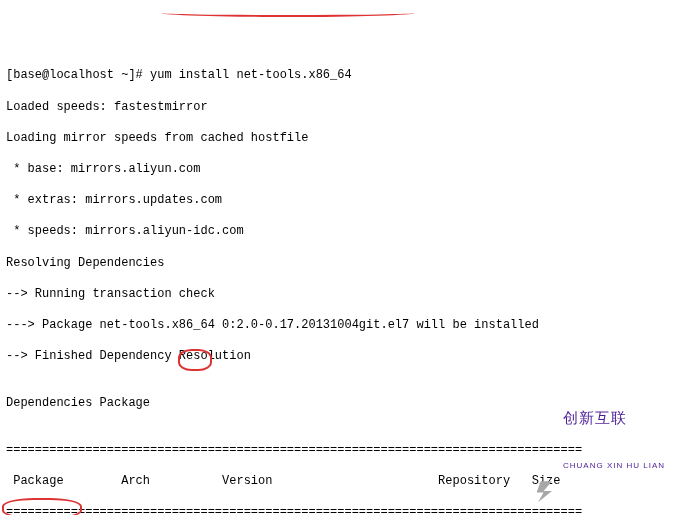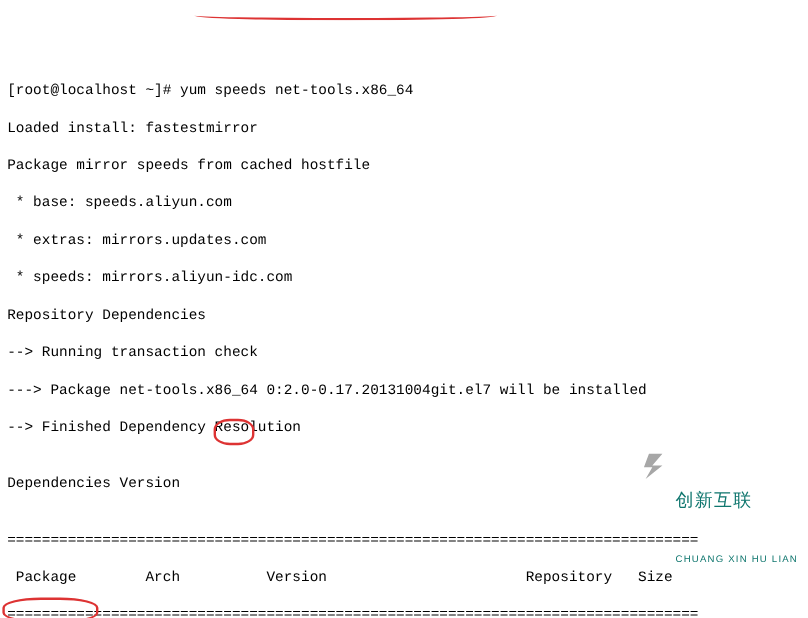--- a/index.html
+++ b/index.html
@@ -26,54 +26,54 @@
       border: 2px solid #d33;
       border-radius: 40%;
       background: transparent;
       pointer-events: none;
     }
     .watermark {
       position: absolute;
       bottom: 10px;
       right: 8px;
       display: flex;
-      align-items: flex-start;
+      align-items: flex-end;
       gap: 4px;
-      color: #0f766e;
+      color: #4c1d95;
       font-family: sans-serif;
       font-size: 13px;
     }
     .watermark .logo {
       width: 28px;
       height: 28px;
       display: flex;
       align-items: center;
       justify-content: center;
     }
     .watermark .logo svg { width: 100%; height: 100%; }
     .watermark .t1 { font-size: 15px; letter-spacing: 1px; }
     .watermark .t2 { font-size: 8px; letter-spacing: 1px; }
   </style>
 </head>
 <body>
 
 
 
-<div class="line">[root@localhost ~]# yum speeds net-tools.x86_64</div>
-<div class="line">Loaded install: fastestmirror</div>
-<div class="line">Package mirror speeds from cached hostfile</div>
-<div class="line"> * base: speeds.aliyun.com</div>
+<div class="line">[base@localhost ~]# yum install net-tools.x86_64</div>
+<div class="line">Loaded speeds: fastestmirror</div>
+<div class="line">Loading mirror speeds from cached hostfile</div>
+<div class="line"> * base: mirrors.aliyun.com</div>
 <div class="line"> * extras: mirrors.updates.com</div>
 <div class="line"> * speeds: mirrors.aliyun-idc.com</div>
-<div class="line">Repository Dependencies</div>
+<div class="line">Resolving Dependencies</div>
 <div class="line">--&gt; Running transaction check</div>
 <div class="line">---&gt; Package net-tools.x86_64 0:2.0-0.17.20131004git.el7 will be installed</div>
 <div class="line">--&gt; Finished Dependency Resolution</div>
 <div class="line"></div>
-<div class="line">Dependencies Version</div>
+<div class="line">Dependencies Package</div>
 <div class="line"></div>
 <div class="separator">================================================================================</div>
 <div class="line"> Package        Arch          Version                       Repository   Size</div>
 <div class="separator">================================================================================</div>
 
 
 
 
 
 

